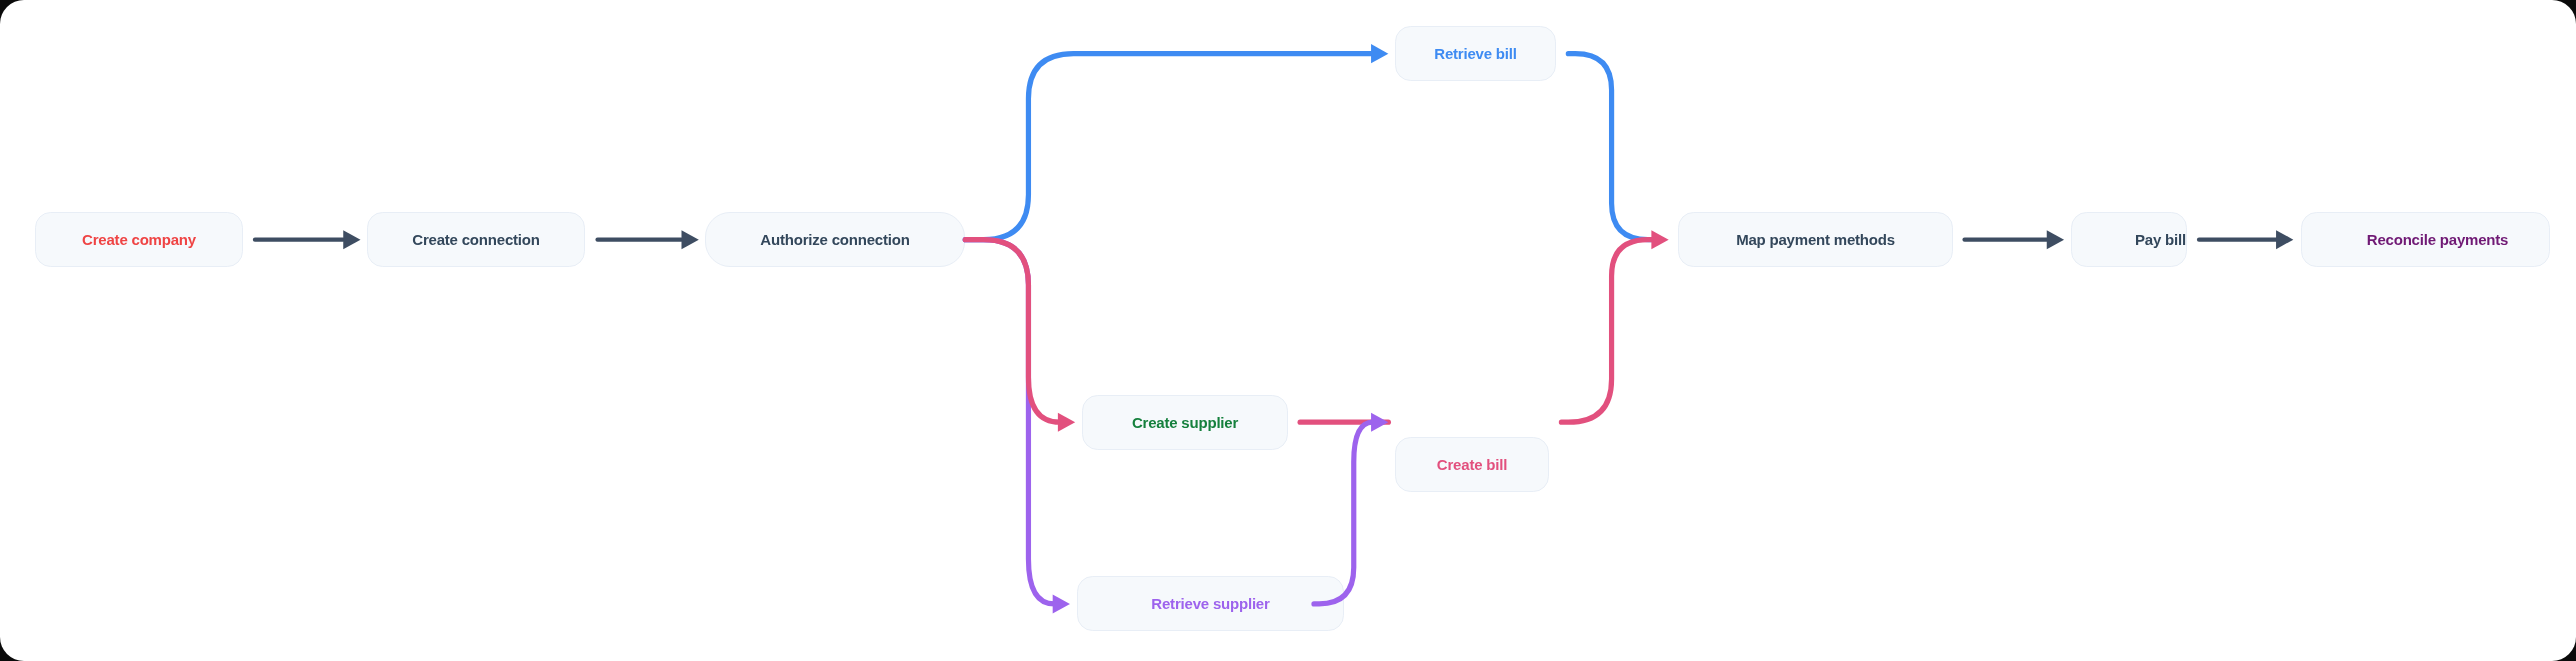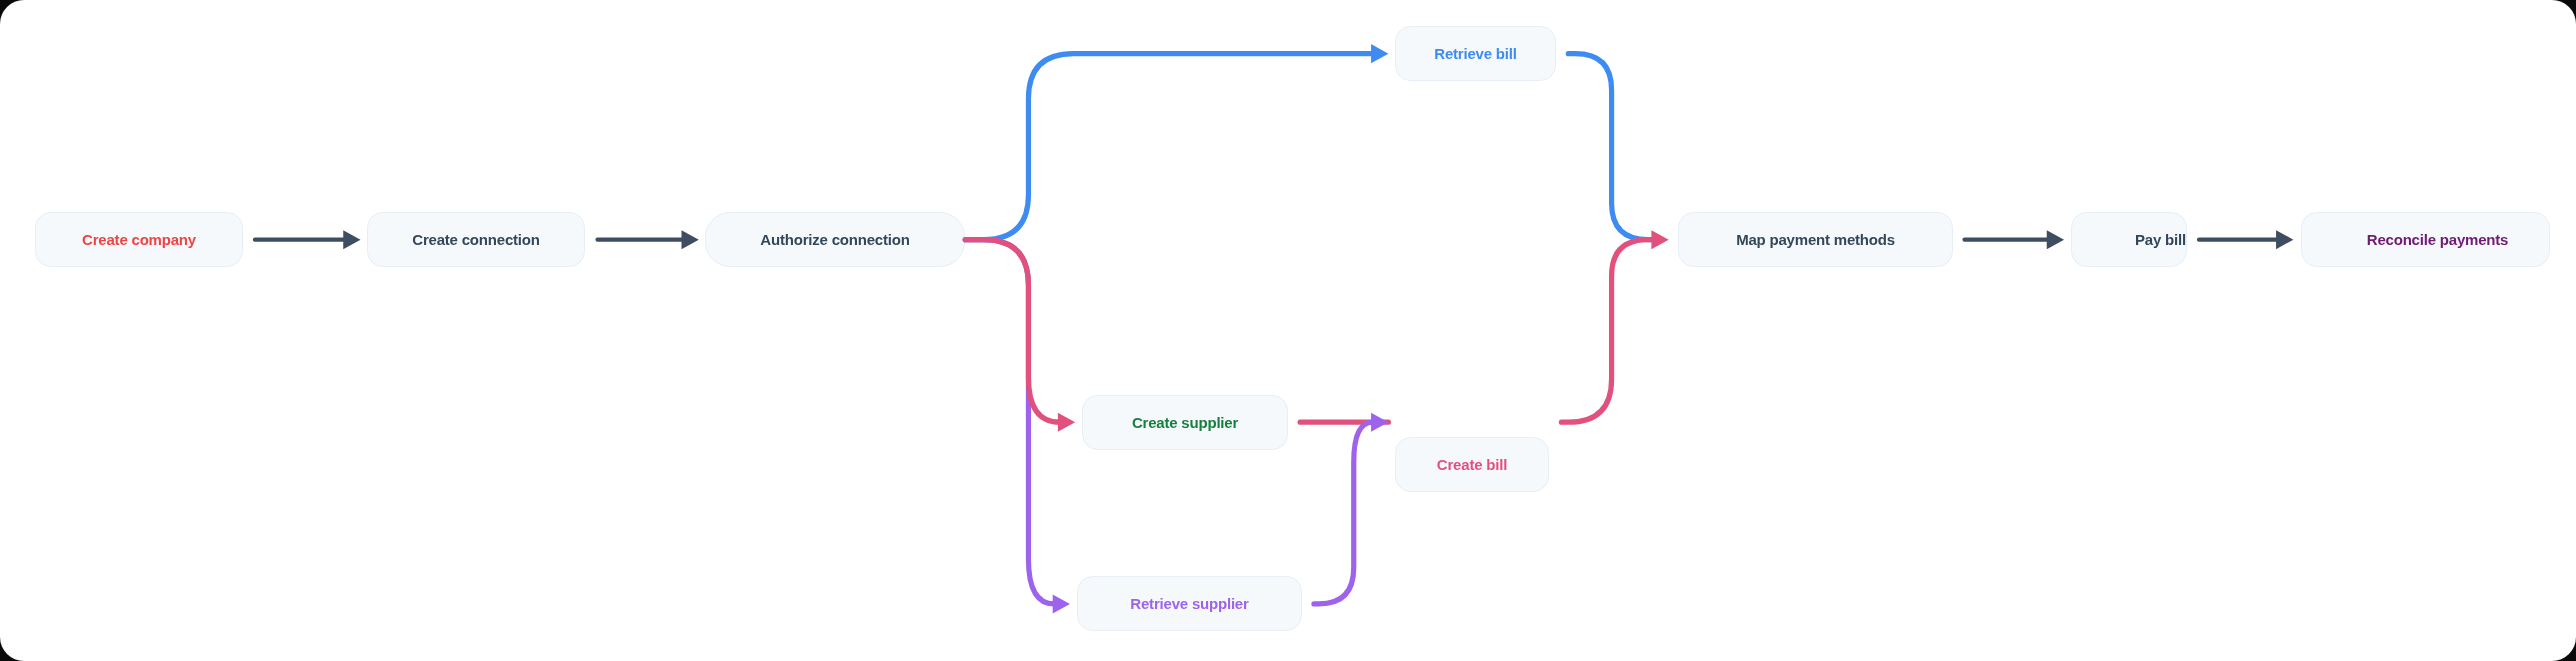--- a/index.html
+++ b/index.html
@@ -54,21 +54,21 @@
     white-space: nowrap;
     color: #33475b;
   }
   
   .n-create-company       { left: 35px;   top: 212px; width: 208px; height: 55px; }
   .n-create-connection    { left: 367px;  top: 212px; width: 218px; height: 55px; }
   .n-authorize-connection { left: 705px;  top: 212px; width: 260px; height: 55px; border-radius: 25px; }
   .n-retrieve-bill        { left: 1395px; top: 26px;  width: 161px; height: 55px; }
   .n-create-supplier      { left: 1082px; top: 395px; width: 206px; height: 55px; }
   .n-create-bill          { left: 1395px; top: 395px; width: 154px; height: 55px; margin-top: 42px; }
-  .n-retrieve-supplier    { left: 1077px; top: 576px; width: 225px; height: 55px; }
+  .n-retrieve-supplier    { left: 1077px; top: 576px; width: 267px; height: 55px; }
   .n-map-payment-methods  { left: 1678px; top: 212px; width: 275px; height: 55px; }
   .n-pay-bill             { left: 2071px; top: 212px; width: 116px; height: 55px; justify-content: flex-end; }
   .n-reconcile-payments   { left: 2301px; top: 212px; width: 249px; height: 55px; }
 </style>
 </head>
 <body>
 
 <div class="canvas">
 
   <div class="node n-create-company" style="color: #ef4444;">

